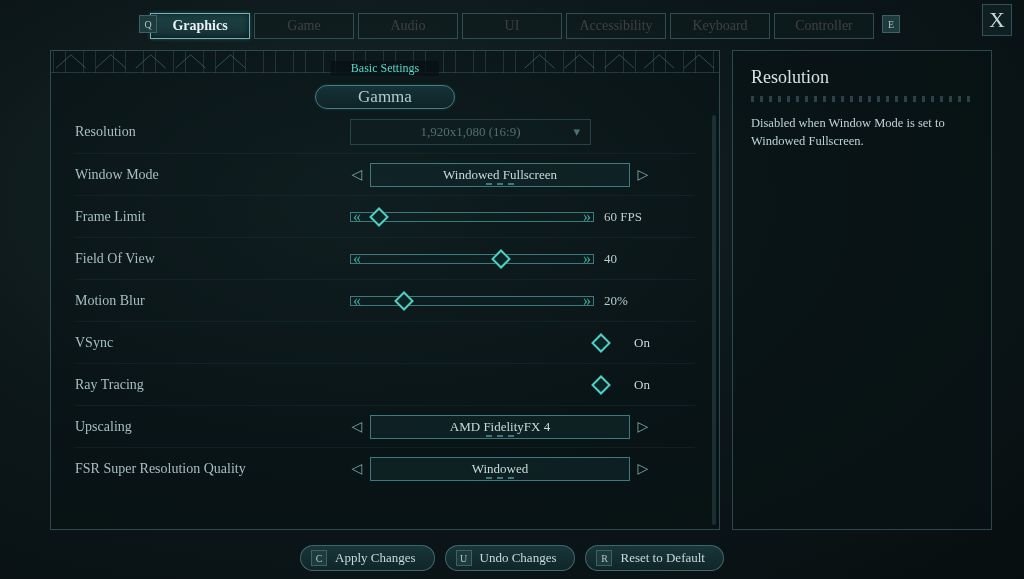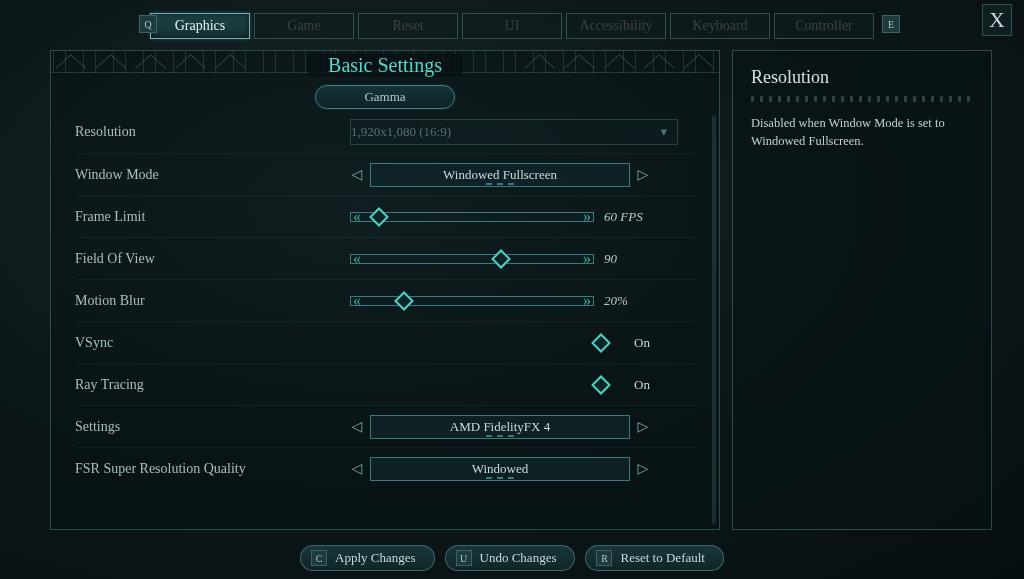--- a/index.html
+++ b/index.html
@@ -49,21 +49,21 @@
     height: 26px;
     display: flex; align-items: center; justify-content: center;
     font-size: 14px;
     color: #404040;
     border: 1px solid rgba(80,130,135,0.5);
     background: rgba(14,28,30,0.7);
     cursor: pointer;
   }
   .tab.active {
     color: #e8f2f3;
-    font-weight: normal;
+    font-weight: bold;
     border: 1px solid #6ab3b8;
     background: linear-gradient(#1d4347, #163236);
     box-shadow: inset 0 0 6px rgba(0,0,0,0.6), 0 0 4px rgba(106,179,184,0.3);
   }
 
   
   .main-panel {
     position: absolute;
     left: 50px; top: 50px;
     width: 670px; height: 480px;
@@ -86,25 +86,25 @@
       transparent 0 2px, rgba(90,140,145,0.25) 2px 3px,
       transparent 3px 14px, rgba(90,140,145,0.25) 14px 15px,
       transparent 15px 30px);
     border-bottom: 1px solid rgba(70,110,114,0.4);
     position: relative;
   }
   .greek-border svg { position:absolute; inset:0; width:100%; height:100%; }
 
   .section-title {
     position: absolute;
-    top: 3px; left: 50%; transform: translateX(-50%);
+    top: 10px; left: 50%; transform: translateX(-50%);
     color: #58d6c9;
     background: rgba(8,18,20,0.8);
     padding: 0 20px;
-    font-size: 20px;
+    font-size: 12px;
   }
   .side-panel .side-title {
     color: #d4e3e4;
     font-size: 18px;
     margin-bottom: 8px;
   }
   .side-divider {
     height: 6px;
     margin-bottom: 12px;
     background-image: repeating-linear-gradient(90deg,
@@ -121,21 +121,21 @@
   .pill-row {
     display: flex; justify-content: center;
     padding: 12px 0 6px;
   }
   .pill-btn {
     width: 140px; height: 24px;
     border: 1px solid #3d8087;
     border-radius: 12px;
     background: linear-gradient(#163338, #0e2326);
     color: #aecdd0;
-    font-size: 13px;
+    font-size: 17px;
     display: flex; align-items: center; justify-content: center;
     cursor: pointer;
     box-shadow: 0 0 3px rgba(61,128,135,0.3);
   }
 
   
   .settings-list {
     position: absolute;
     left: 0; right: 0; top: 56px; bottom: 0;
     overflow: hidden;
@@ -156,24 +156,24 @@
   .setting-control {
     flex: 1;
     display: flex;
     align-items: center;
     justify-content: flex-start;
     gap: 8px;
   }
 
   
   .dropdown {
-    width: 328px; height: 26px;
+    width: 241px; height: 26px;
     border: 1px solid rgba(80,130,135,0.6);
     background: rgba(15,35,38,0.5);
-    display: flex; align-items: center; 
+    display: flex; align-items: center; justify-content: center;
     position: relative;
     color: #7d999c;
     font-size: 13px;
     cursor: pointer;
   }
   .dropdown.disabled { opacity: 0.65; cursor: default; }
   .dropdown .chev {
     position: absolute; right: 10px; top: 50%; transform: translateY(-50%);
     color: #6fa4a9;
   }
@@ -231,21 +231,20 @@
     width:14px; height:14px;
     transform: translate(-50%,-50%) rotate(45deg);
     border: 2px solid #4fd0c4;
     background: #0d2426;
   }
   .slider-value {
     width: 52px;
     color: #b8cdcf;
     font-size: 13px;
     text-align: left;
-    font-style: italic;
   }
 
   
   .toggle-wrap {
     display:flex; align-items:center; justify-content:flex-end;
     gap:26px;
     width: 310px;
   }
   .diamond-toggle {
     width:14px; height:14px;
@@ -290,21 +289,21 @@
   }
 
 </style>
 </head>
 <body>
 
 <div class="tabbar">
   <div class="key-hint q">Q</div>
   <div class="tab active">Graphics</div>
   <div class="tab">Game</div>
-  <div class="tab">Reset</div>
+  <div class="tab">Audio</div>
   <div class="tab">UI</div>
   <div class="tab">Accessibility</div>
   <div class="tab">Keyboard</div>
   <div class="tab">Controller</div>
   <div class="key-hint e">E</div>
 </div>
 <div class="close-x">X</div>
 
 <div class="main-panel">
   <div class="greek-border">
@@ -363,21 +362,21 @@
     <div class="setting-row">
       <div class="setting-label">Field Of View</div>
       <div class="setting-control">
         <div class="slider-wrap">
           <div class="slider">
             <div class="slider-track"></div>
             <div class="slider-endcap left">«</div>
             <div class="slider-endcap right">»</div>
             <div class="slider-thumb" style="left:62%"></div>
           </div>
-          <div class="slider-value">90</div>
+          <div class="slider-value">40</div>
         </div>
       </div>
     </div>
 
     <div class="setting-row">
       <div class="setting-label">Motion Blur</div>
       <div class="setting-control">
         <div class="slider-wrap">
           <div class="slider">
             <div class="slider-track"></div>
@@ -404,21 +403,21 @@
       <div class="setting-label">Ray Tracing</div>
       <div class="setting-control">
         <div class="toggle-wrap">
           <div class="diamond-toggle"></div>
           <div class="toggle-text">On</div>
         </div>
       </div>
     </div>
 
     <div class="setting-row">
-      <div class="setting-label">Settings</div>
+      <div class="setting-label">Upscaling</div>
       <div class="setting-control">
         <div class="selector-wrap">
           <div class="sel-arrow">◁</div>
           <div class="selector-box">AMD FidelityFX 4</div>
           <div class="sel-arrow">▷</div>
         </div>
       </div>
     </div>
 
     <div class="setting-row">

